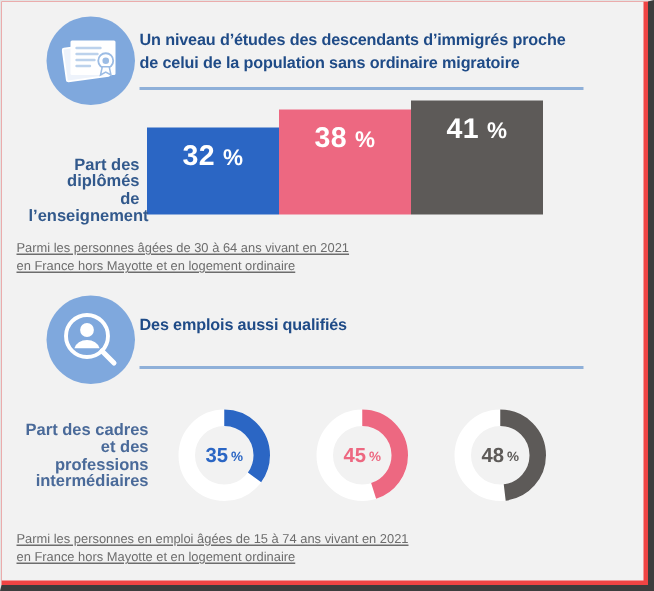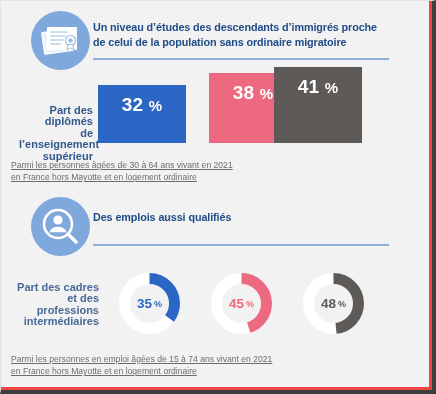--- a/index.html
+++ b/index.html
@@ -171,34 +171,33 @@
     </div>
 
     <div id="bar-chart" style="left:0; top:0; width:428px; height:150px;">
 
       <div style="position:absolute; left:0; top:66px; width:428px; height:76px;">
 
         <div class="bar" style="left:97px; width:88px; height:58px; background:#2b66c4;">
           <span class="bar-value"><span>32</span> <span class="pct">%</span></span>
         </div>
 
-        <div class="bar" style="left:185px; width:88px; height:70px; background:#ed6881;margin-left:23px;">
+        <div class="bar" style="left:185px; width:88px; height:70px; background:#ed6881;">
           <span class="bar-value"><span>38</span> <span class="pct">%</span></span>
         </div>
 
         <div class="bar" style="left:273px; width:88px; height:76px; background:#5d5a58;">
           <span class="bar-value"><span>41</span> <span class="pct">%</span></span>
         </div>
 
       </div>
 
       <div class="axis-label" style="left:18px; top:104px; width:74px;">
         <div>Part des diplômés</div>
         <div>de l’enseignement</div>
-        <div>supérieur</div>
       </div>
     </div>
 
     <div class="footnote" style="top:158px;">
       <div>Parmi les personnes âgées de 30 à 64 ans vivant en 2021</div>
       <div>en France hors Mayotte et en logement ordinaire</div>
     </div>
 
     <div class="section-head">
 

